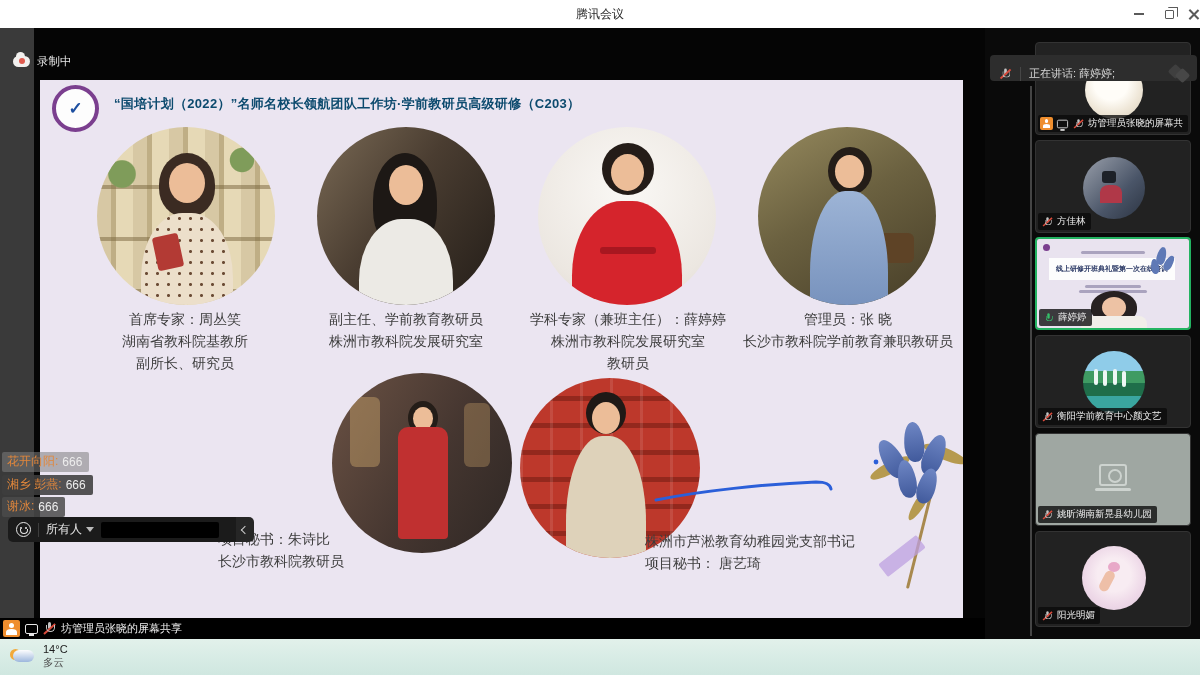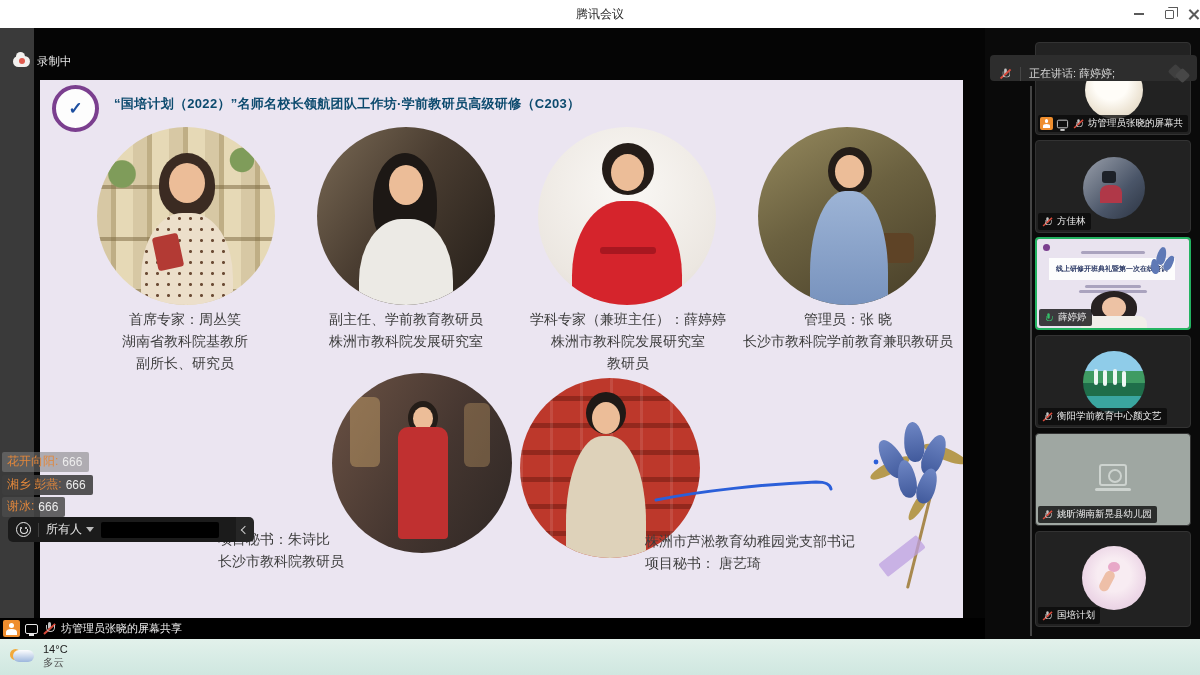--- a/index.html
+++ b/index.html
@@ -351,21 +351,21 @@
       </div>
 
       <div class="tile" style="top:503px;height:96px;">
         <span class="avatarc" style="left:46px;top:14px;width:64px;height:64px;background:radial-gradient(circle at 50% 45%,#f8ecf2 0 35%,#eed9e8 62%,#dfc6dc 100%);"></span>
         <span class="avatarc" style="left:66px;top:38px;width:10px;height:22px;background:#eebfa8;border-radius:5px;transform:rotate(28deg);"></span>
         <span class="avatarc" style="left:72px;top:30px;width:12px;height:10px;background:#e8a8c8;"></span>
         <div class="tlabel">
           <span class="mic">
               <span class="slash"></span>
             </span>
-          <span class="tname">国培计划</span>
+          <span class="tname">阳光明媚</span>
         </div>
       </div>
 
       <div class="abs speakbar">
         <span class="mic">
             <span class="slash"></span>
           </span>
         <span class="sdiv"></span>
         <span class="speaktext">正在讲话: 薛婷婷;</span>
         <span class="wm">

